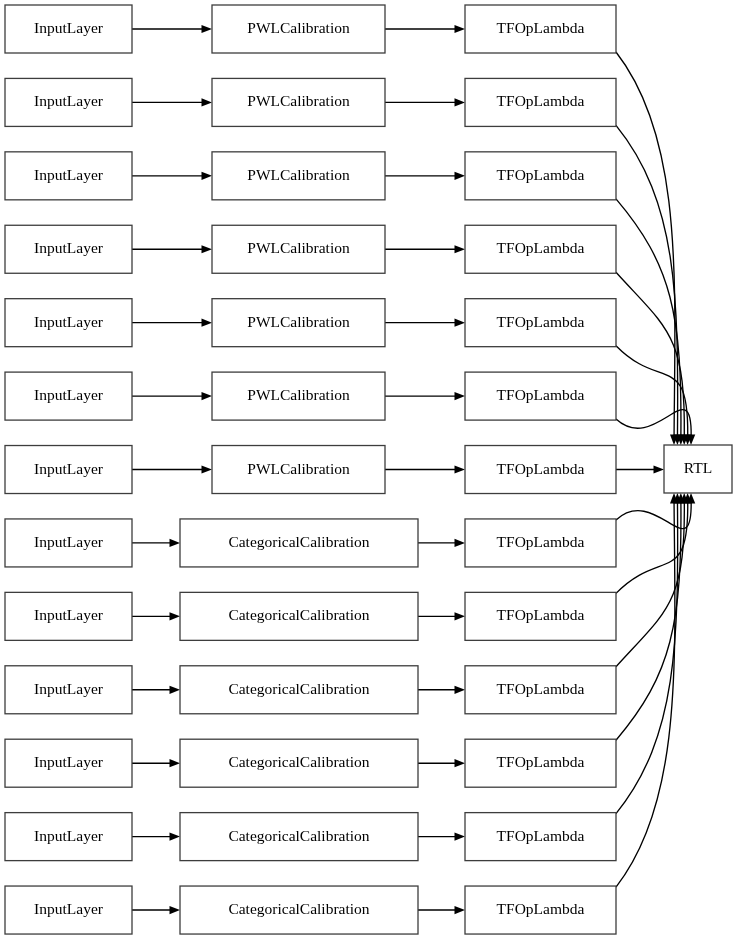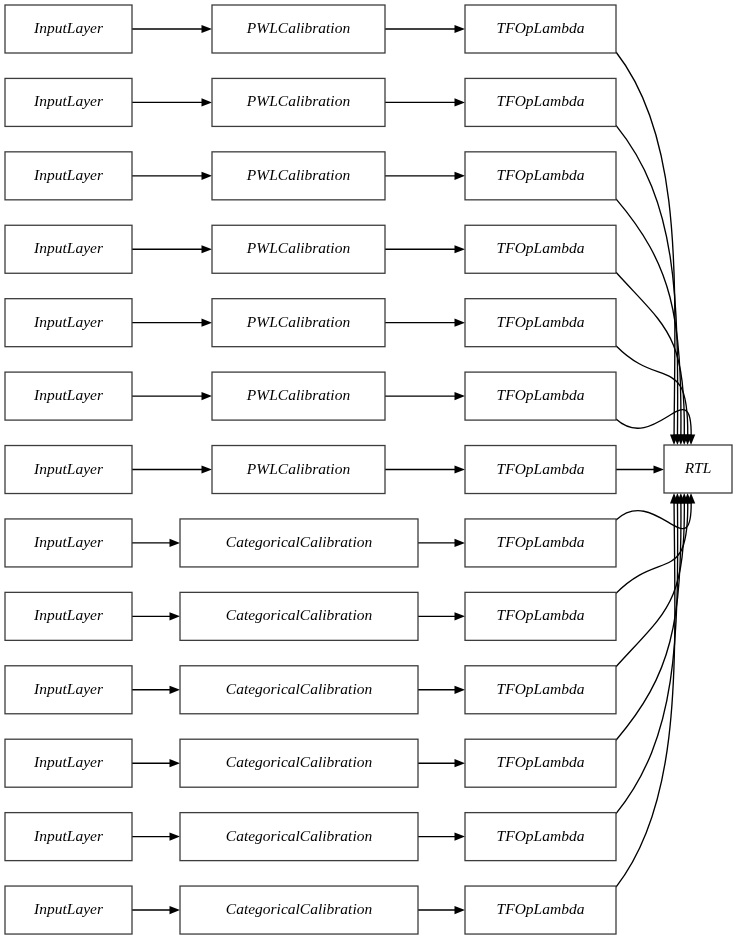--- a/index.html
+++ b/index.html
@@ -11,21 +11,20 @@
     width: 741px;
     height: 940px;
     font-family: "Liberation Serif", "DejaVu Serif", serif;
     overflow: hidden;
   }
   #graph-root {
     position: relative;
     width: 741px;
     height: 940px;
     background: #ffffff;
-    font-style: italic;
   }
   svg#graph-svg {
     position: absolute;
     top: 0;
     left: 0;
     width: 741px;
     height: 940px;
     display: block;
   }
   .node-box {

